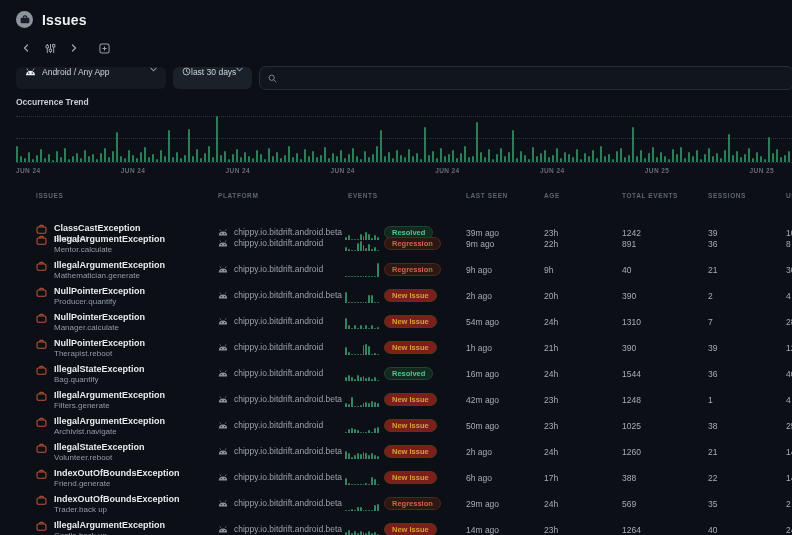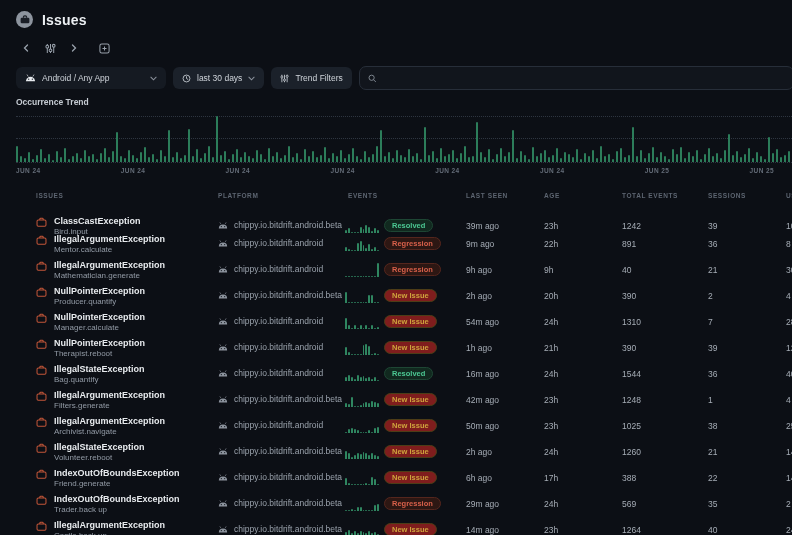--- a/index.html
+++ b/index.html
@@ -16,21 +16,21 @@
   .hdr-icon { width:17px; height:17px; border-radius:50%; background:#8d949e; display:flex; align-items:center; justify-content:center; }
   .hdr-title { font-size:14px; font-weight:bold; letter-spacing:.2px; color:#eceff2; }
 
   
   .toolbar { position:absolute; left:18px; top:40px; display:flex; align-items:center; gap:8px; }
   .tbtn { width:16px; height:16px; display:flex; align-items:center; justify-content:center; color:#9aa2ac; cursor:pointer; border-radius:4px; }
   .tbtn.plus { margin-left:6px; }
 
   
   .filterbar { position:absolute; left:16px; top:66px; right:0; display:flex; align-items:center; gap:7px; }
-  .pill { display:flex; align-items:center; gap:6px; background:#1b212a; border-radius:6px; height:22px; padding:0 9px; font-size:8.5px; color:#cfd4da; white-space:nowrap; cursor:pointer; }
+  .pill { display:flex; align-items:flex-start; background:#1b212a; border-radius:6px; height:22px; padding:0 9px; font-size:8.5px; color:#cfd4da; white-space:nowrap; cursor:pointer; }
   .proj { width:150px; background:#151a22; justify-content:space-between; }
   .proj .lbl { display:flex; align-items:center; gap:6px; }
   .searchbox { flex:1; height:24px; background:#11151c; border:1px solid #272e39; border-radius:7px; display:flex; align-items:center; padding:0 8px; gap:6px; margin-right:-2px; }
   .searchbox input { background:transparent; border:none; outline:none; color:#cfd4da; font-size:9px; width:100%; font-family:"Liberation Sans",sans-serif; }
 
   
   .trend-label { position:absolute; left:16px; top:97px; font-size:8.5px; font-weight:bold; color:#c6ccd3; }
   .plot { position:absolute; left:16px; top:112px; right:0; height:51px; }
   .grid { position:absolute; left:0; right:0; border-top:1px dotted #2e3540; }
   .g1 { top:4px; } .g2 { top:26px; } .g3 { bottom:0; }
@@ -115,29 +115,20 @@
   <div class="pill">
     <svg width="9" height="9" viewBox="0 0 12 12">
       <circle cx="6" cy="6" r="4.6" stroke="#cfd4da" stroke-width="1.1" fill="none"></circle>
       <path d="M6 3.6V6l1.8 1.2" stroke="#cfd4da" stroke-width="1.1" fill="none" stroke-linecap="round"></path>
     </svg>
     <span>last 30 days</span>
     <svg width="7" height="5" viewBox="0 0 8 5">
         <path d="M1 1l3 3 3-3" stroke="#8b929c" stroke-width="1.2" fill="none" stroke-linecap="round"></path>
       </svg>
   </div>
-  <div class="pill">
-    <svg width="9" height="9" viewBox="0 0 12 12">
-      <path d="M2.5 1v10 M6 1v10 M9.5 1v10" stroke="#cfd4da" stroke-width="1.1"></path>
-      <circle cx="2.5" cy="4" r="1.4" fill="#1b212a" stroke="#cfd4da" stroke-width="1"></circle>
-      <circle cx="6" cy="8" r="1.4" fill="#1b212a" stroke="#cfd4da" stroke-width="1"></circle>
-      <circle cx="9.5" cy="3" r="1.4" fill="#1b212a" stroke="#cfd4da" stroke-width="1"></circle>
-    </svg>
-    <span>Trend Filters</span>
-  </div>
   <div class="searchbox">
     <svg width="9" height="9" viewBox="0 0 12 12">
       <circle cx="5" cy="5" r="3.6" stroke="#8b929c" stroke-width="1.2" fill="none"></circle>
       <path d="M8 8l2.8 2.8" stroke="#8b929c" stroke-width="1.2" stroke-linecap="round"></path>
     </svg>
     <input value="" placeholder="" style="">
   </div>
 </div>
 
 <div class="trend-label">Occurrence Trend</div>
@@ -358,21 +349,21 @@
   <span style="left:218px">Platform</span>
   <span style="left:348px">Events</span>
   <span style="left:466px">Last Seen</span>
   <span style="left:544px">Age</span>
   <span style="left:622px">Total Events</span>
   <span style="left:708px">Sessions</span>
   <span style="left:786px">Users</span>
 </div>
 
 <div class="rows" id="rows">
-    <div class="row" style="top: 8px;">
+    <div class="row" style="top: 15px;">
       <span class="i-icon">
         <svg width="11" height="11" viewBox="0 0 16 16">
           <rect x="1.5" y="4.5" width="13" height="9" rx="1.8" stroke="currentColor" stroke-width="1.5" fill="none"></rect>
           <path d="M5.5 4.5V3.2a1.4 1.4 0 0 1 1.4-1.4h2.2a1.4 1.4 0 0 1 1.4 1.4v1.3" stroke="currentColor" stroke-width="1.5" fill="none"></path>
         </svg>
       </span>
       <div class="i-title">ClassCastException</div>
       <div class="i-sub">Bird.input</div>
       <div class="plat">
         <span>

